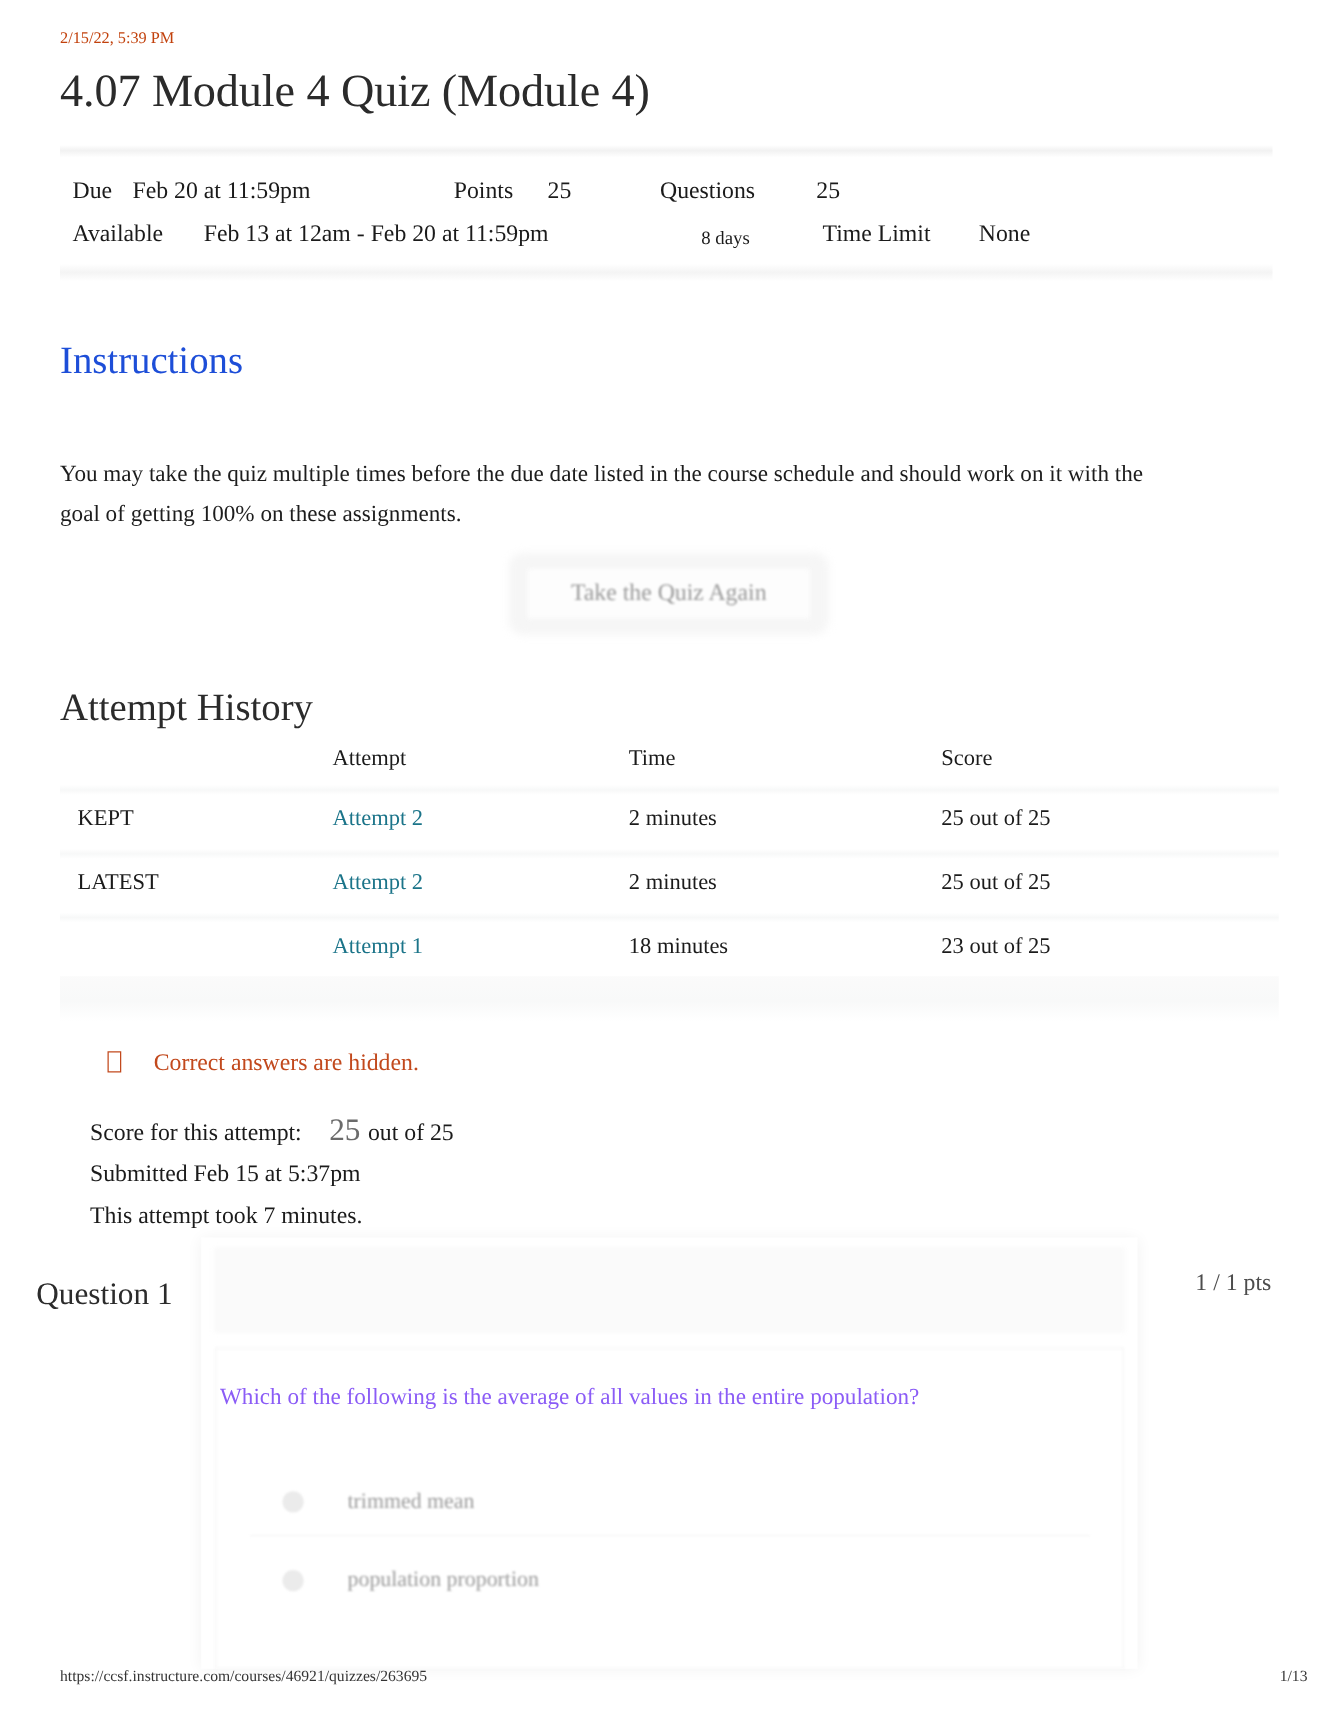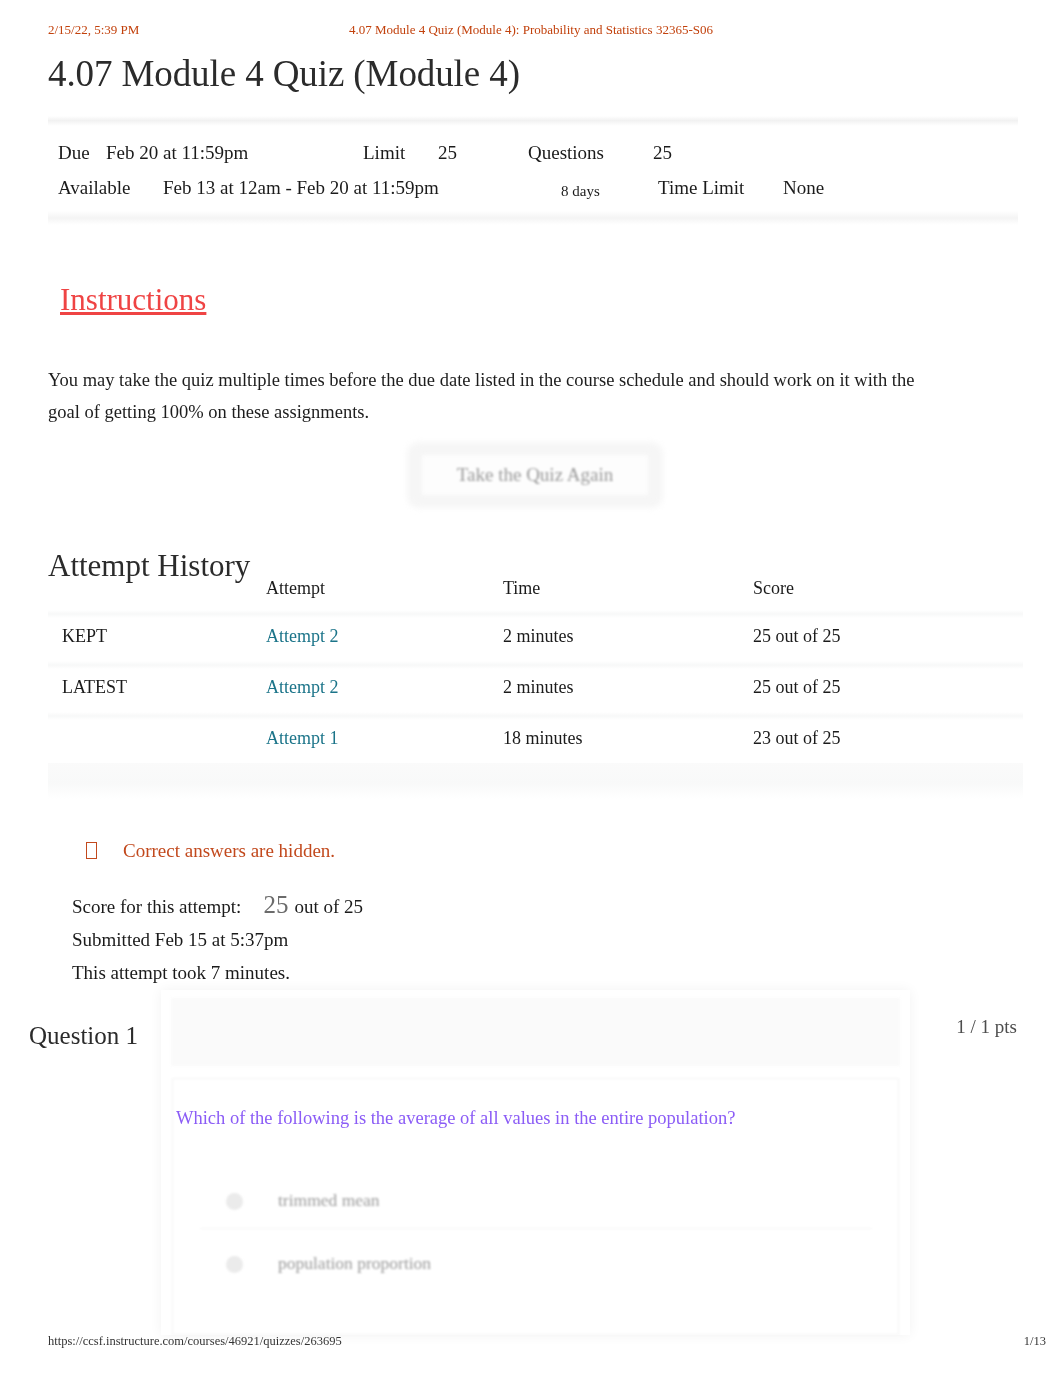--- a/index.html
+++ b/index.html
@@ -92,23 +92,22 @@
     background: linear-gradient(to bottom, rgba(250,250,250,0) 0%, rgba(243,243,243,0.9) 50%, rgba(250,250,250,0) 100%);
   }
 
   
   .instructions-h {
     position: absolute;
     left: 48px;
     top: 270px;
     font-size: 31px;
     font-weight: normal;
-    color: #ef4444;
-    margin: 12px;
-    text-decoration: underline;
+    color: #1d4ed8;
+    margin: 0;
   }
   .instructions-body {
     position: absolute;
     left: 48px;
     top: 345px;
     width: 880px;
     font-size: 18.5px;
     line-height: 32px;
     color: #1d1d1d;
   }
@@ -157,21 +156,21 @@
     left: 48px;
     top: 548px;
     font-size: 31px;
     font-weight: normal;
     color: #2b2b2b;
     margin: 0;
   }
   .attempt-table {
     position: absolute;
     left: 48px;
-    top: 574px;
+    top: 592px;
     width: 975px;
     font-size: 18px;
   }
   .at-row {
     position: relative;
     height: 43px;
     white-space: nowrap;
   }
   .at-head { height: 36px; }
   .at-band {
@@ -337,33 +336,32 @@
     padding-left: 28px;
   }
   .footer .f-url { position: absolute; left: 48px; top: 0; }
   .footer .f-page { position: absolute; right: 44px; top: 0; }
 </style>
 </head>
 <body>
 
 <div class="print-header">
   <span class="ph-date">2/15/22, 5:39 PM</span>
-  <span class="ph-title">4.07 Module 4 Quiz (Module 4): Probability and Statistics 32365-S06</span>
 </div>
 
 <h1 class="page-title">4.07 Module 4 Quiz (Module 4)</h1>
 
 <div class="meta-block">
   <div class="meta-rule"></div>
   <div class="meta-rows">
 
     <div class="meta-row">
       <span class="m-due-l">Due</span>
       <span class="m-due-v">Feb 20 at 11:59pm</span>
-      <span class="m-pts-l">Limit</span>
+      <span class="m-pts-l">Points</span>
       <span class="m-pts-v">25</span>
       <span class="m-qs-l">Questions</span>
       <span class="m-qs-v">25</span>
     </div>
 
     <div class="meta-row">
       <span class="m-av-l">Available</span>
       <span class="m-av-v">Feb 13 at 12am - Feb 20 at 11:59pm</span>
       <span class="m-days">8 days</span>
       <span class="m-tl-l">Time Limit</span>

